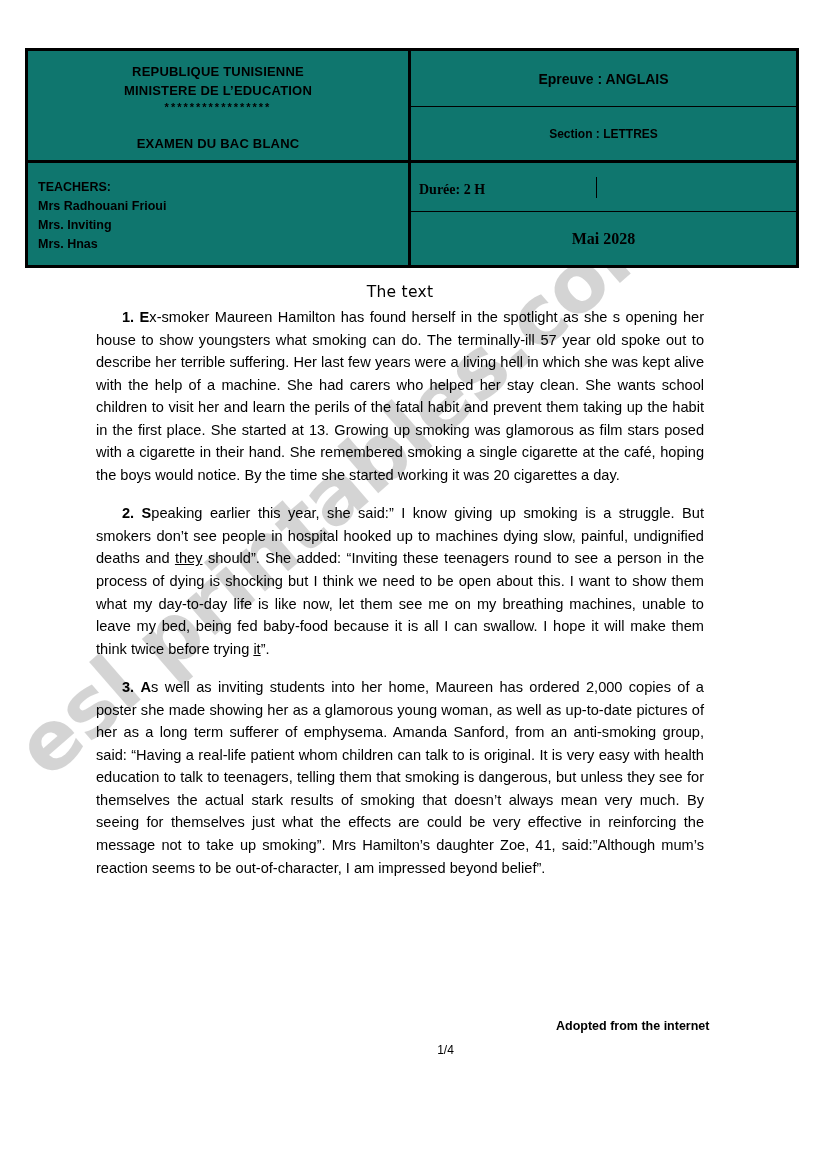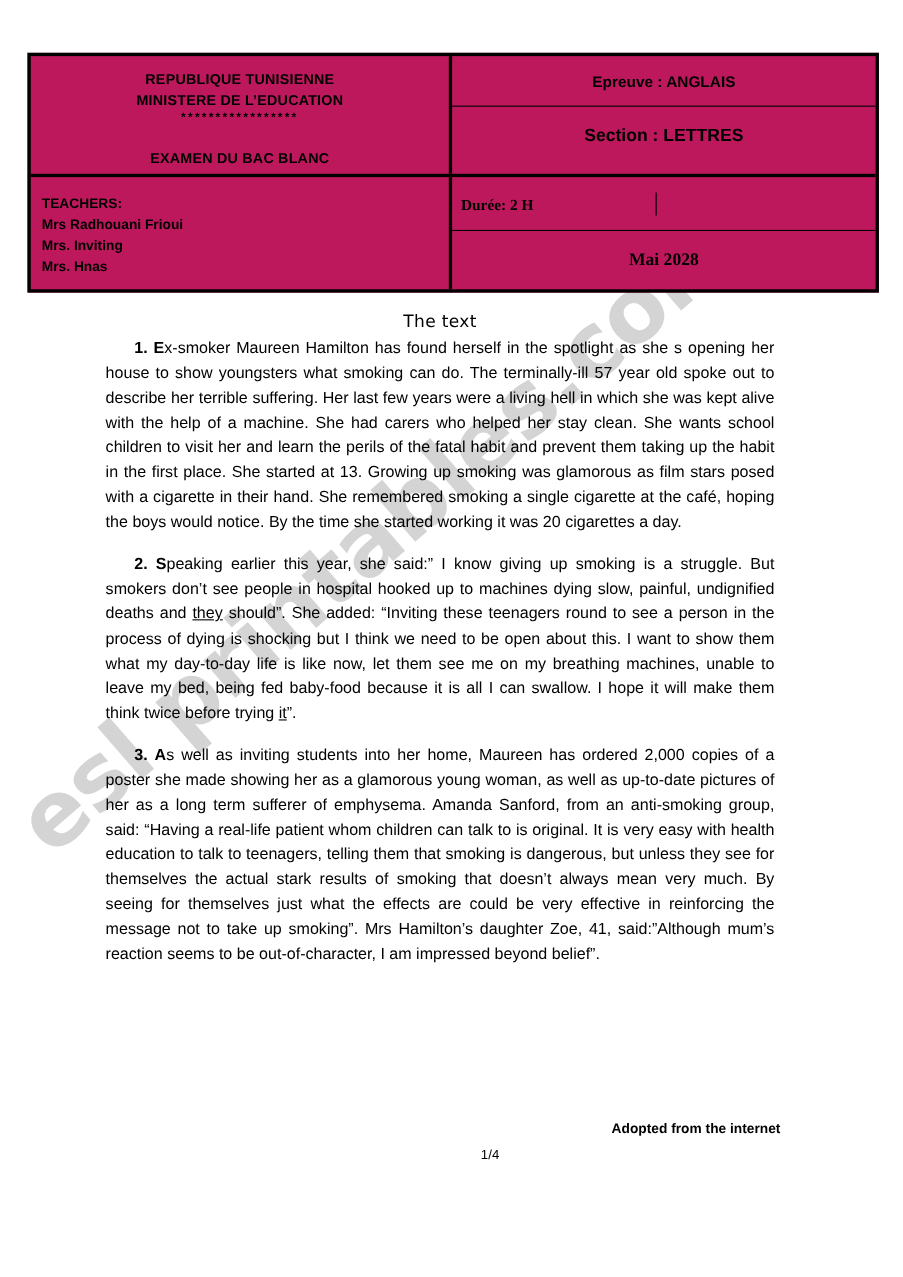--- a/index.html
+++ b/index.html
@@ -42,21 +42,21 @@
 
   
   #header-table {
     position: absolute;
     left: 25px;
     top: 48px;
     width: 774px;
     border: 3px solid #000;
     box-sizing: border-box;
     z-index: 10;
-    background: #be185d;
+    background: #0f766e;
   }
   #header-table .hrow {
     display: flex;
   }
   #header-table .hrow.top-block {
     border-bottom: 3px solid #000;
   }
   .col-left {
     width: 383px;
     box-sizing: border-box;
@@ -107,29 +107,29 @@
     align-items: flex-start;
     justify-content: flex-start;
     text-align: left;
     padding: 15px 0 0 10px;
     font-weight: bold;
     font-size: 12.5px;
     line-height: 1.52;
   }
 
   .cell-epreuve {
-    height: 46px;
+    height: 56px;
     border-bottom: 1.5px solid #000;
     font-weight: bold;
     font-size: 14px;
   }
   .cell-section {
     height: 53px;
     font-weight: bold;
-    font-size: 16px;
+    font-size: 12px;
   }
 
   .subrow {
     display: flex;
     height: 48px;
     border-bottom: 1.5px solid #000;
     align-items: center;
   }
   .cell-duree {
     width: 186px;

